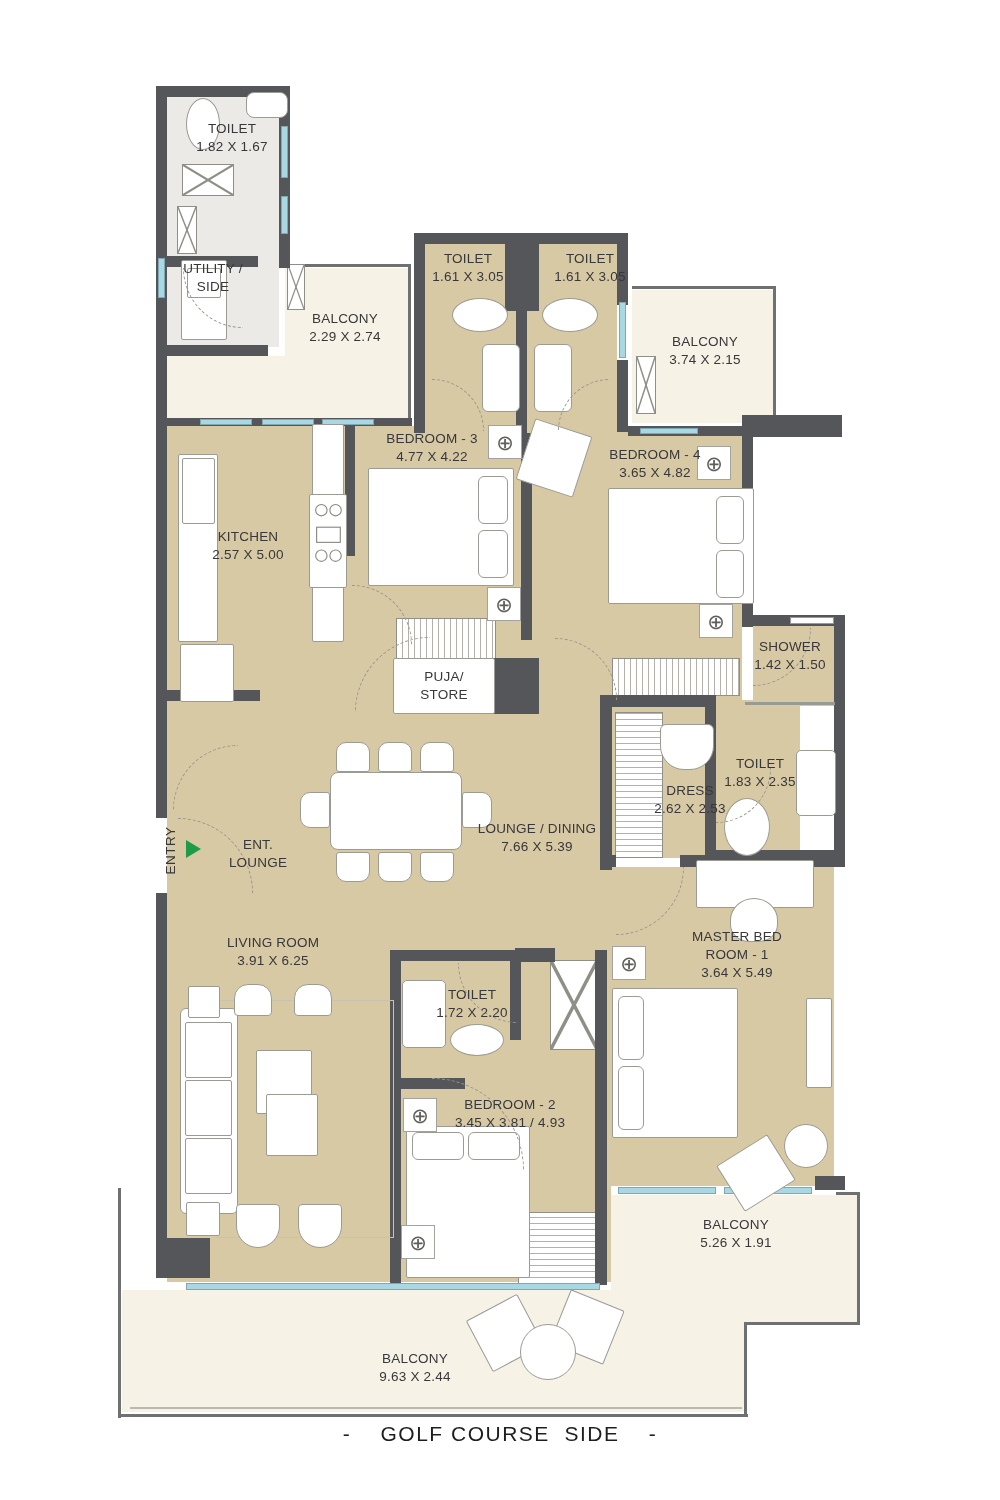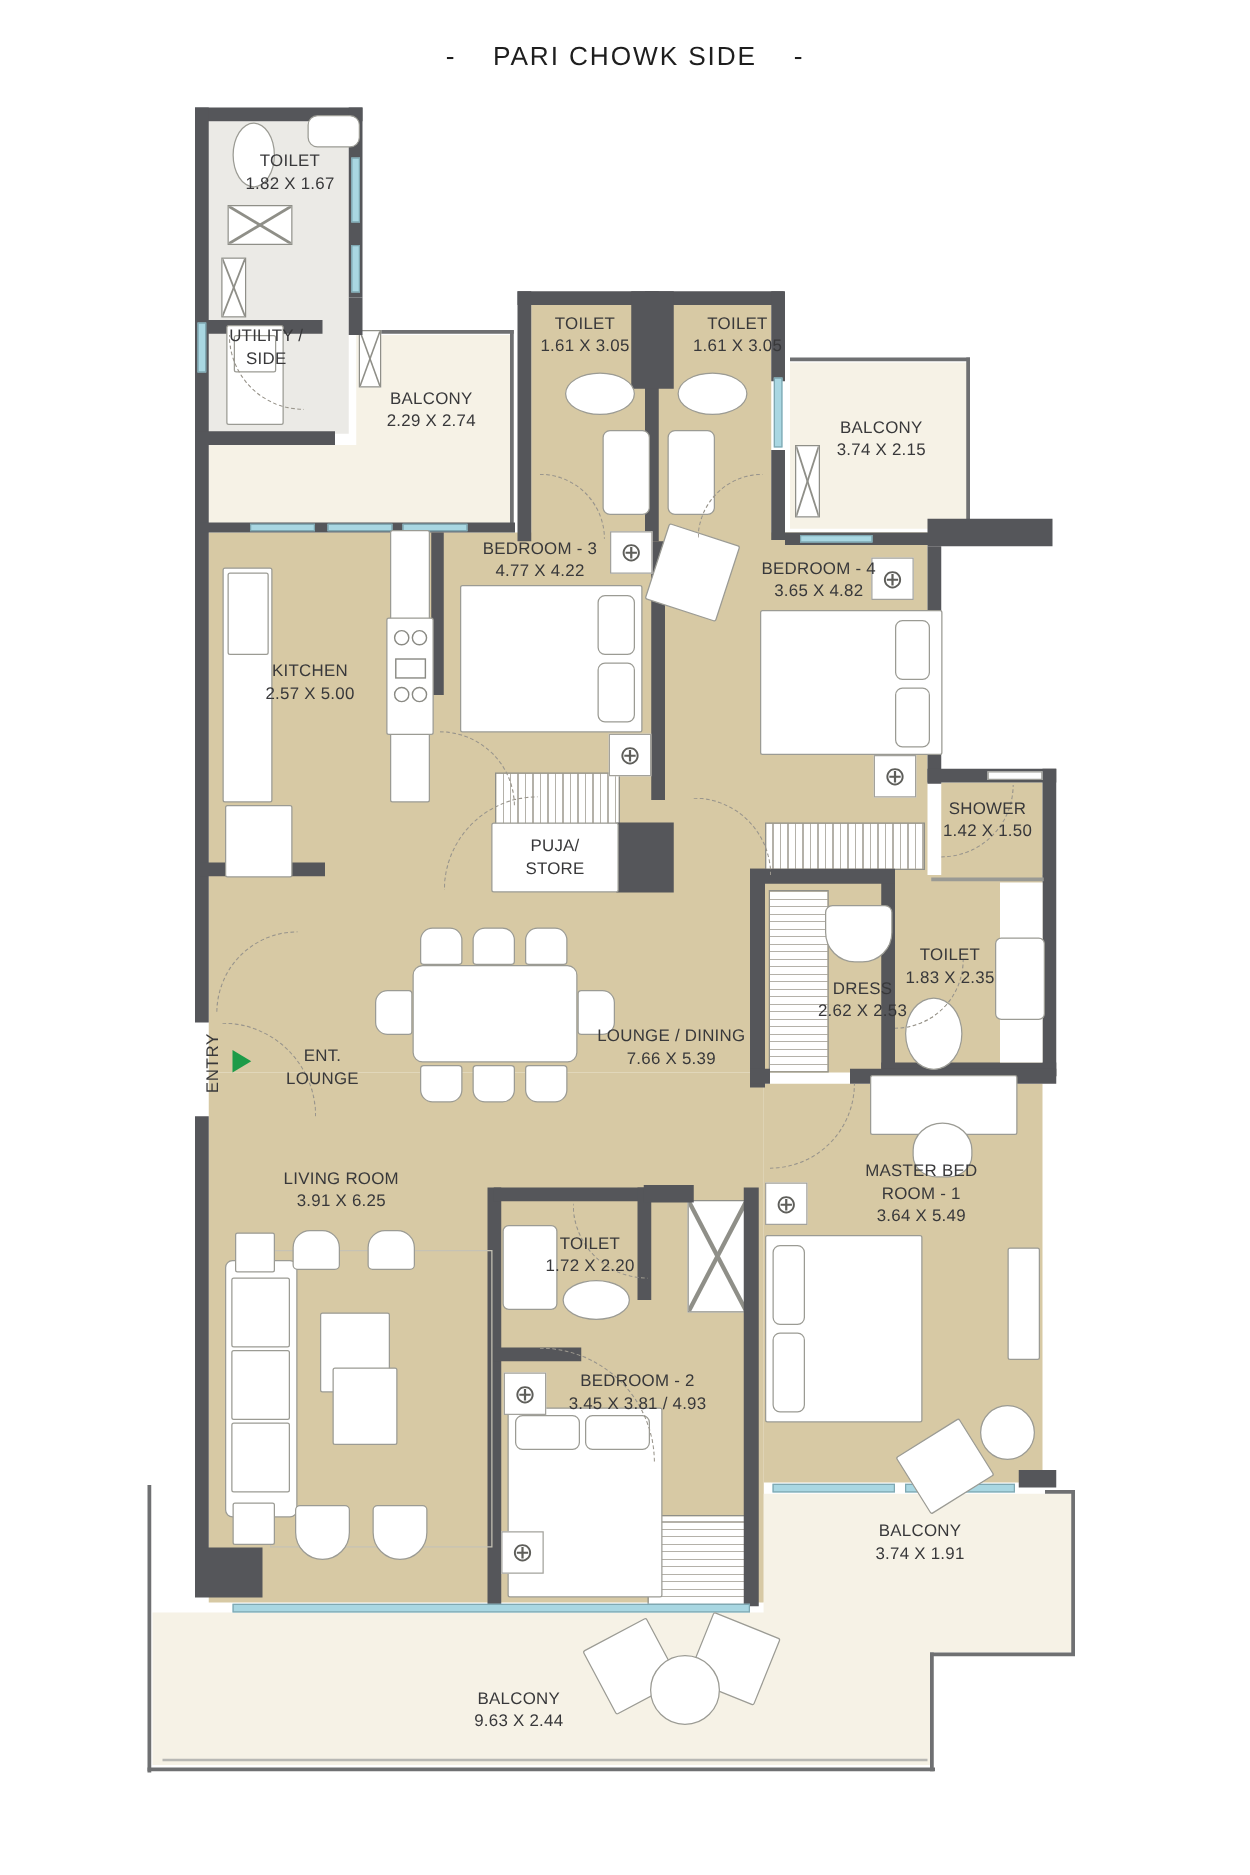--- a/index.html
+++ b/index.html
@@ -344,22 +344,22 @@
   <div class="lbl" style="left:472px;top:986px;">
     <span>TOILET</span>
       <span>1.72 X 2.20</span>
   </div>
   <div class="lbl" style="left:510px;top:1096px;">
     <span>BEDROOM - 2</span>
       <span>3.45 X 3.81 / 4.93</span>
   </div>
   <div class="lbl" style="left:736px;top:1216px;">
     <span>BALCONY</span>
-      <span>3.74 X 1.91</span>
+      <span>5.26 X 1.91</span>
   </div>
   <div class="lbl" style="left:415px;top:1350px;">
     <span>BALCONY</span>
       <span>9.63 X 2.44</span>
   </div>
 
-  <div class="title" style="left:500px;top:34px;">-    PARI CHOWK SIDE    -</div>
+  <div class="title" style="left:500px;top:1422px;">-    GOLF COURSE  SIDE    -</div>
 
 </div>
 
 </body></html>

